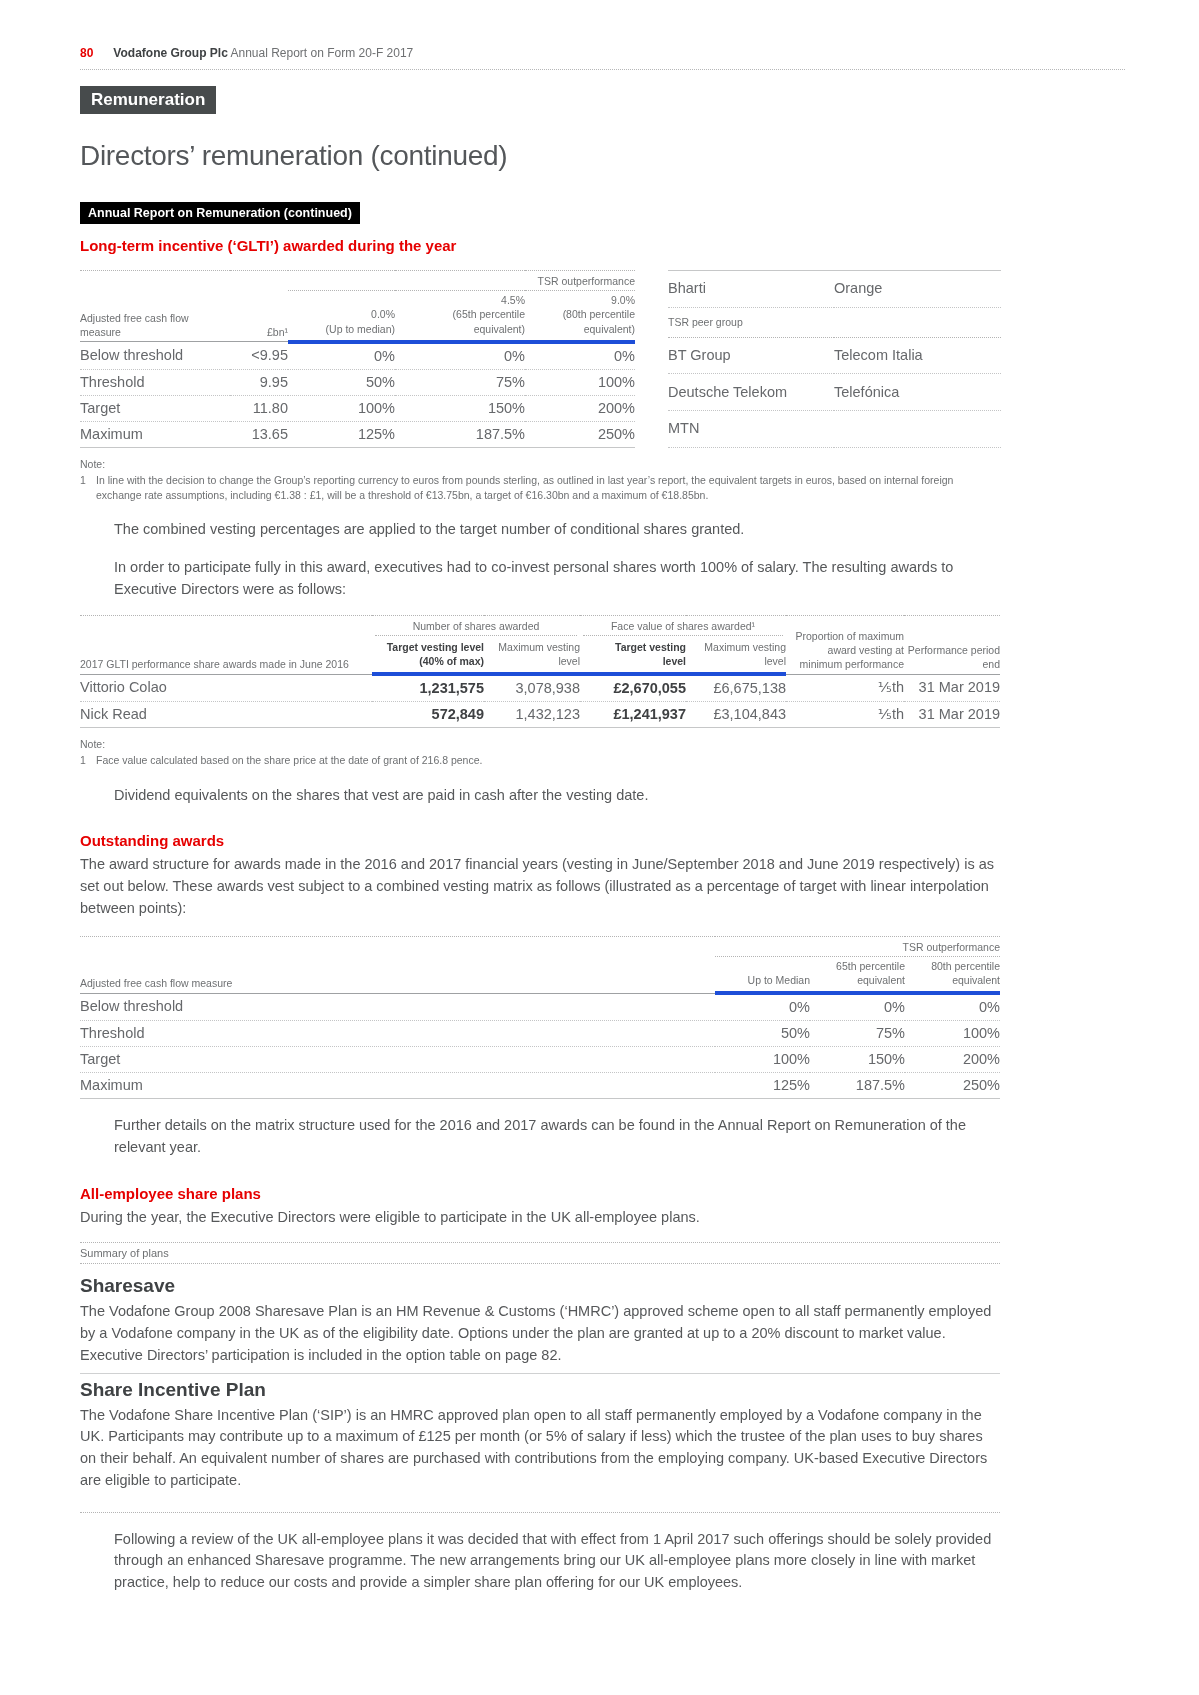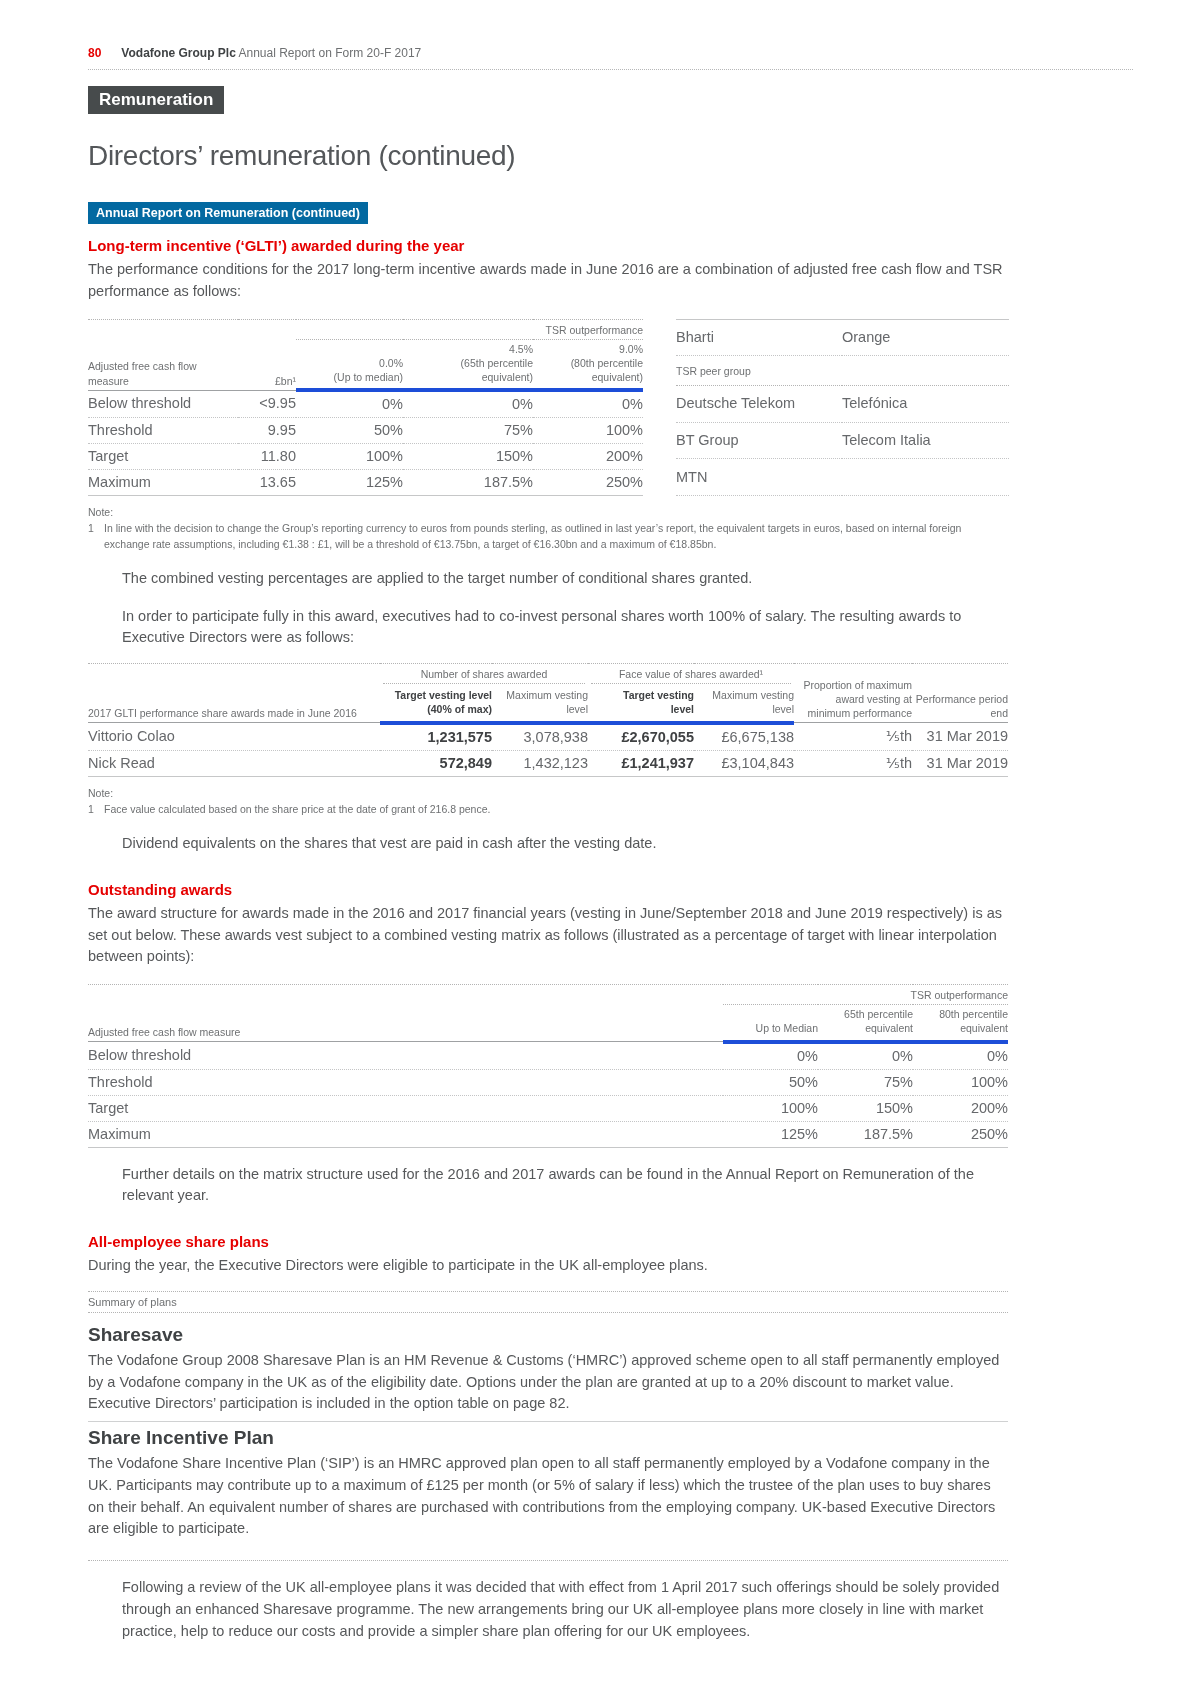--- a/index.html
+++ b/index.html
@@ -1,34 +1,34 @@
 <!DOCTYPE html>
 <html><head>
 <meta charset="utf-8">
 <style>
   * { margin:0; padding:0; box-sizing:border-box; }
   html,body { background:#ffffff; }
   .page {
     width:1199px; height:1695px; background:#fff; overflow:hidden; position:relative;
-    font-family:"Liberation Sans","DejaVu Sans",sans-serif; color:#56585a;padding-left:8px;
+    font-family:"Liberation Sans","DejaVu Sans",sans-serif; color:#56585a;
   }
   .inner { padding:46px 0 0 80px; }
 
   
   .phead { width:1045px; display:flex; align-items:baseline; gap:20px; font-size:12px;
            padding-bottom:9px; border-bottom:1px dotted #b6b7b8; }
   .pnum { color:#e60000; font-weight:bold; }
   .brand { font-weight:bold; color:#3f4244; }
   .rtitle { color:#6e7072; font-weight:normal; }
 
   .tag { display:inline-block; background:#474b4c; color:#fff; font-weight:bold;
          font-size:17px; padding:4px 11px; margin-top:16px; }
   .ptitle { font-size:28px; color:#54575a; margin-top:26px; font-weight:400; letter-spacing:-0.3px; }
 
-  .badge { display:inline-block; background:#0369a1; color:#fff; font-weight:bold;
+  .badge { display:inline-block; background:#000000; color:#fff; font-weight:bold;
            font-size:12.5px; padding:4px 8px; margin-top:30px; }
   .h-red { color:#e60000; font-weight:bold; font-size:15px; margin-top:13px; }
   .h-red.sp { margin-top:26px; }
   .h-bold { color:#3f4244; font-weight:bold; font-size:19px; margin-top:8px; padding:3px 0 2px 0; }
 
   .main { width:920px; }
   .para { font-size:14.5px; line-height:1.5; margin-top:5px; color:#56585a; }
   .para.gap { margin-top:16px;margin-left:34px; }
 
   
@@ -79,21 +79,20 @@
     </div>
 
     
     <div class="tag">Remuneration</div>
     <div class="ptitle">Directors’ remuneration (continued)</div>
 
     <div class="main">
       <div><span class="badge">Annual Report on Remuneration (continued)</span></div>
 
       <div class="h-red">Long-term incentive (‘GLTI’) awarded during the year</div>
-      <div class="para">The performance conditions for the 2017 long-term incentive awards made in June 2016 are a combination of adjusted free cash flow and TSR performance as follows:</div>
 
       <div class="tblrow">
         <table style="width:555px;">
           <colgroup>
               <col style="width:150px">
               <col style="width:58px">
               <col style="width:107px">
               <col style="width:130px">
               <col style="width:110px">
             </colgroup>
@@ -155,26 +154,26 @@
             </colgroup>
           <tbody>
               <tr>
             <td>Bharti</td>
             <td>Orange</td>
           </tr>
           <tr>
                 <th class="sh" colspan="2">TSR peer group</th>
               </tr>
           <tr>
+            <td>BT Group</td>
+            <td>Telecom Italia</td>
+          </tr>
+          <tr>
             <td>Deutsche Telekom</td>
             <td>Telefónica</td>
-          </tr>
-          <tr>
-            <td>BT Group</td>
-            <td>Telecom Italia</td>
           </tr>
           <tr>
             <td>MTN</td>
             <td></td>
           </tr>
         </tbody>
           </table>
       </div>
 
       <div class="note">

